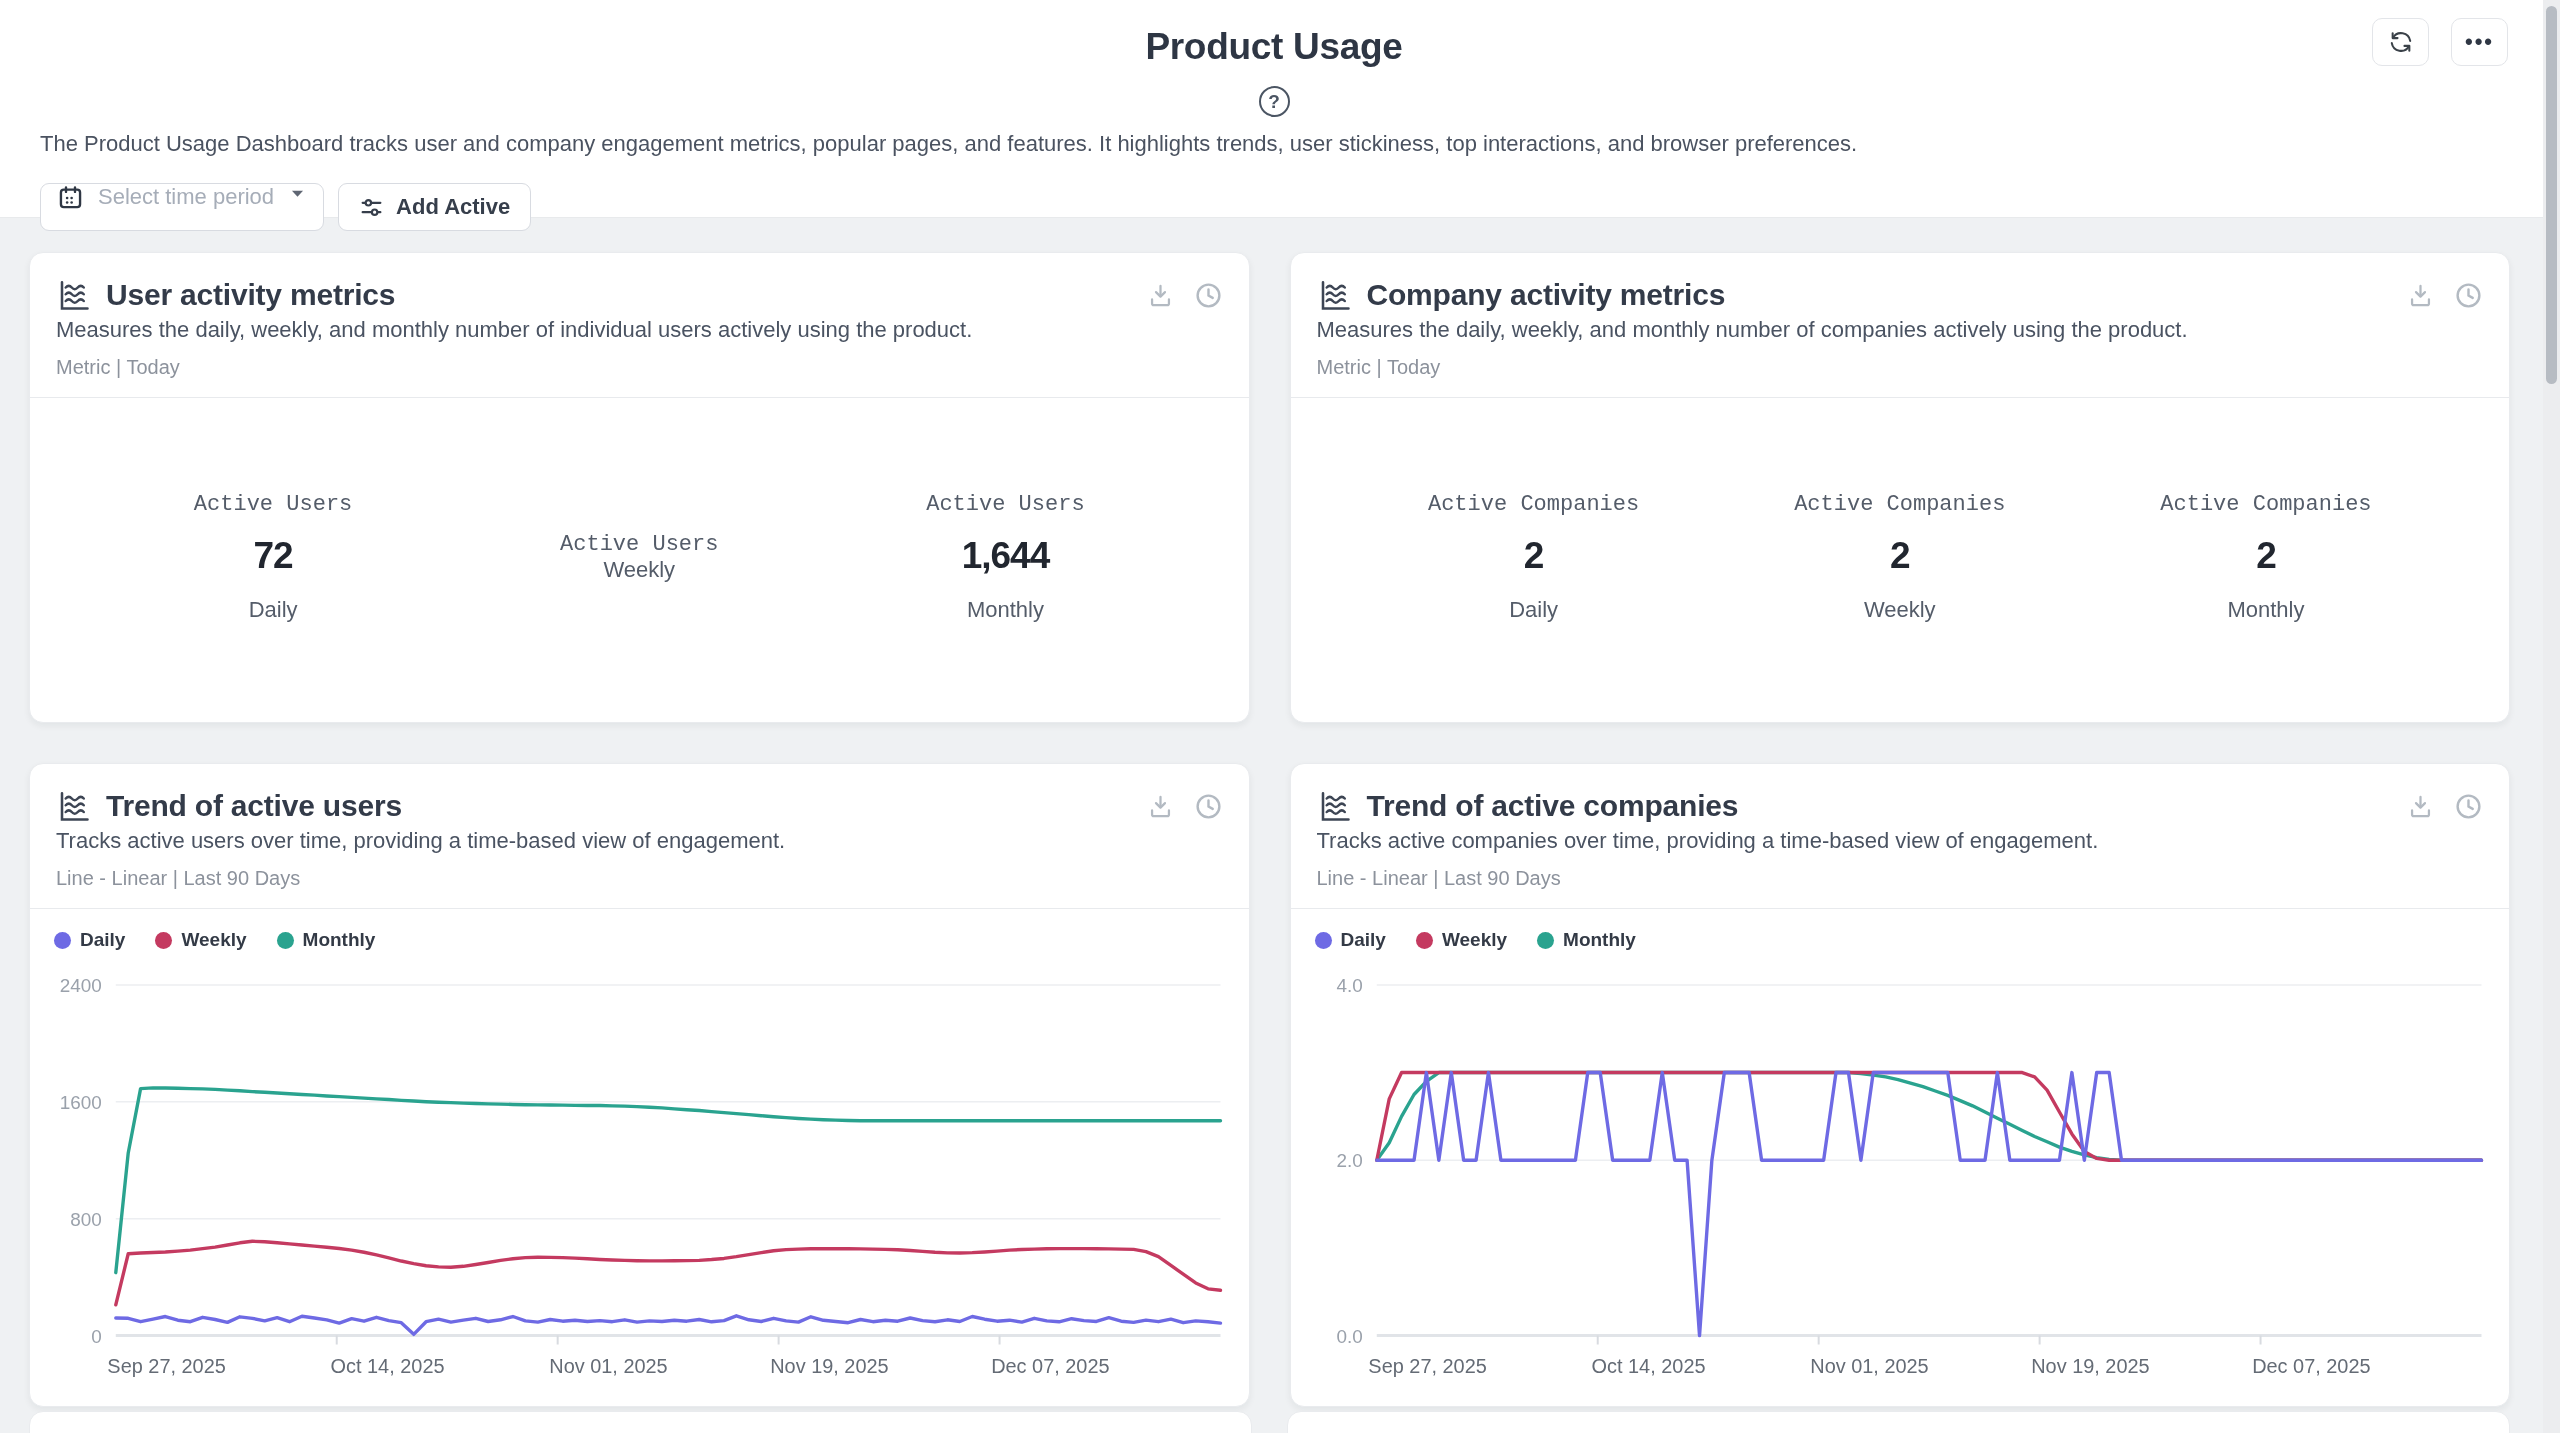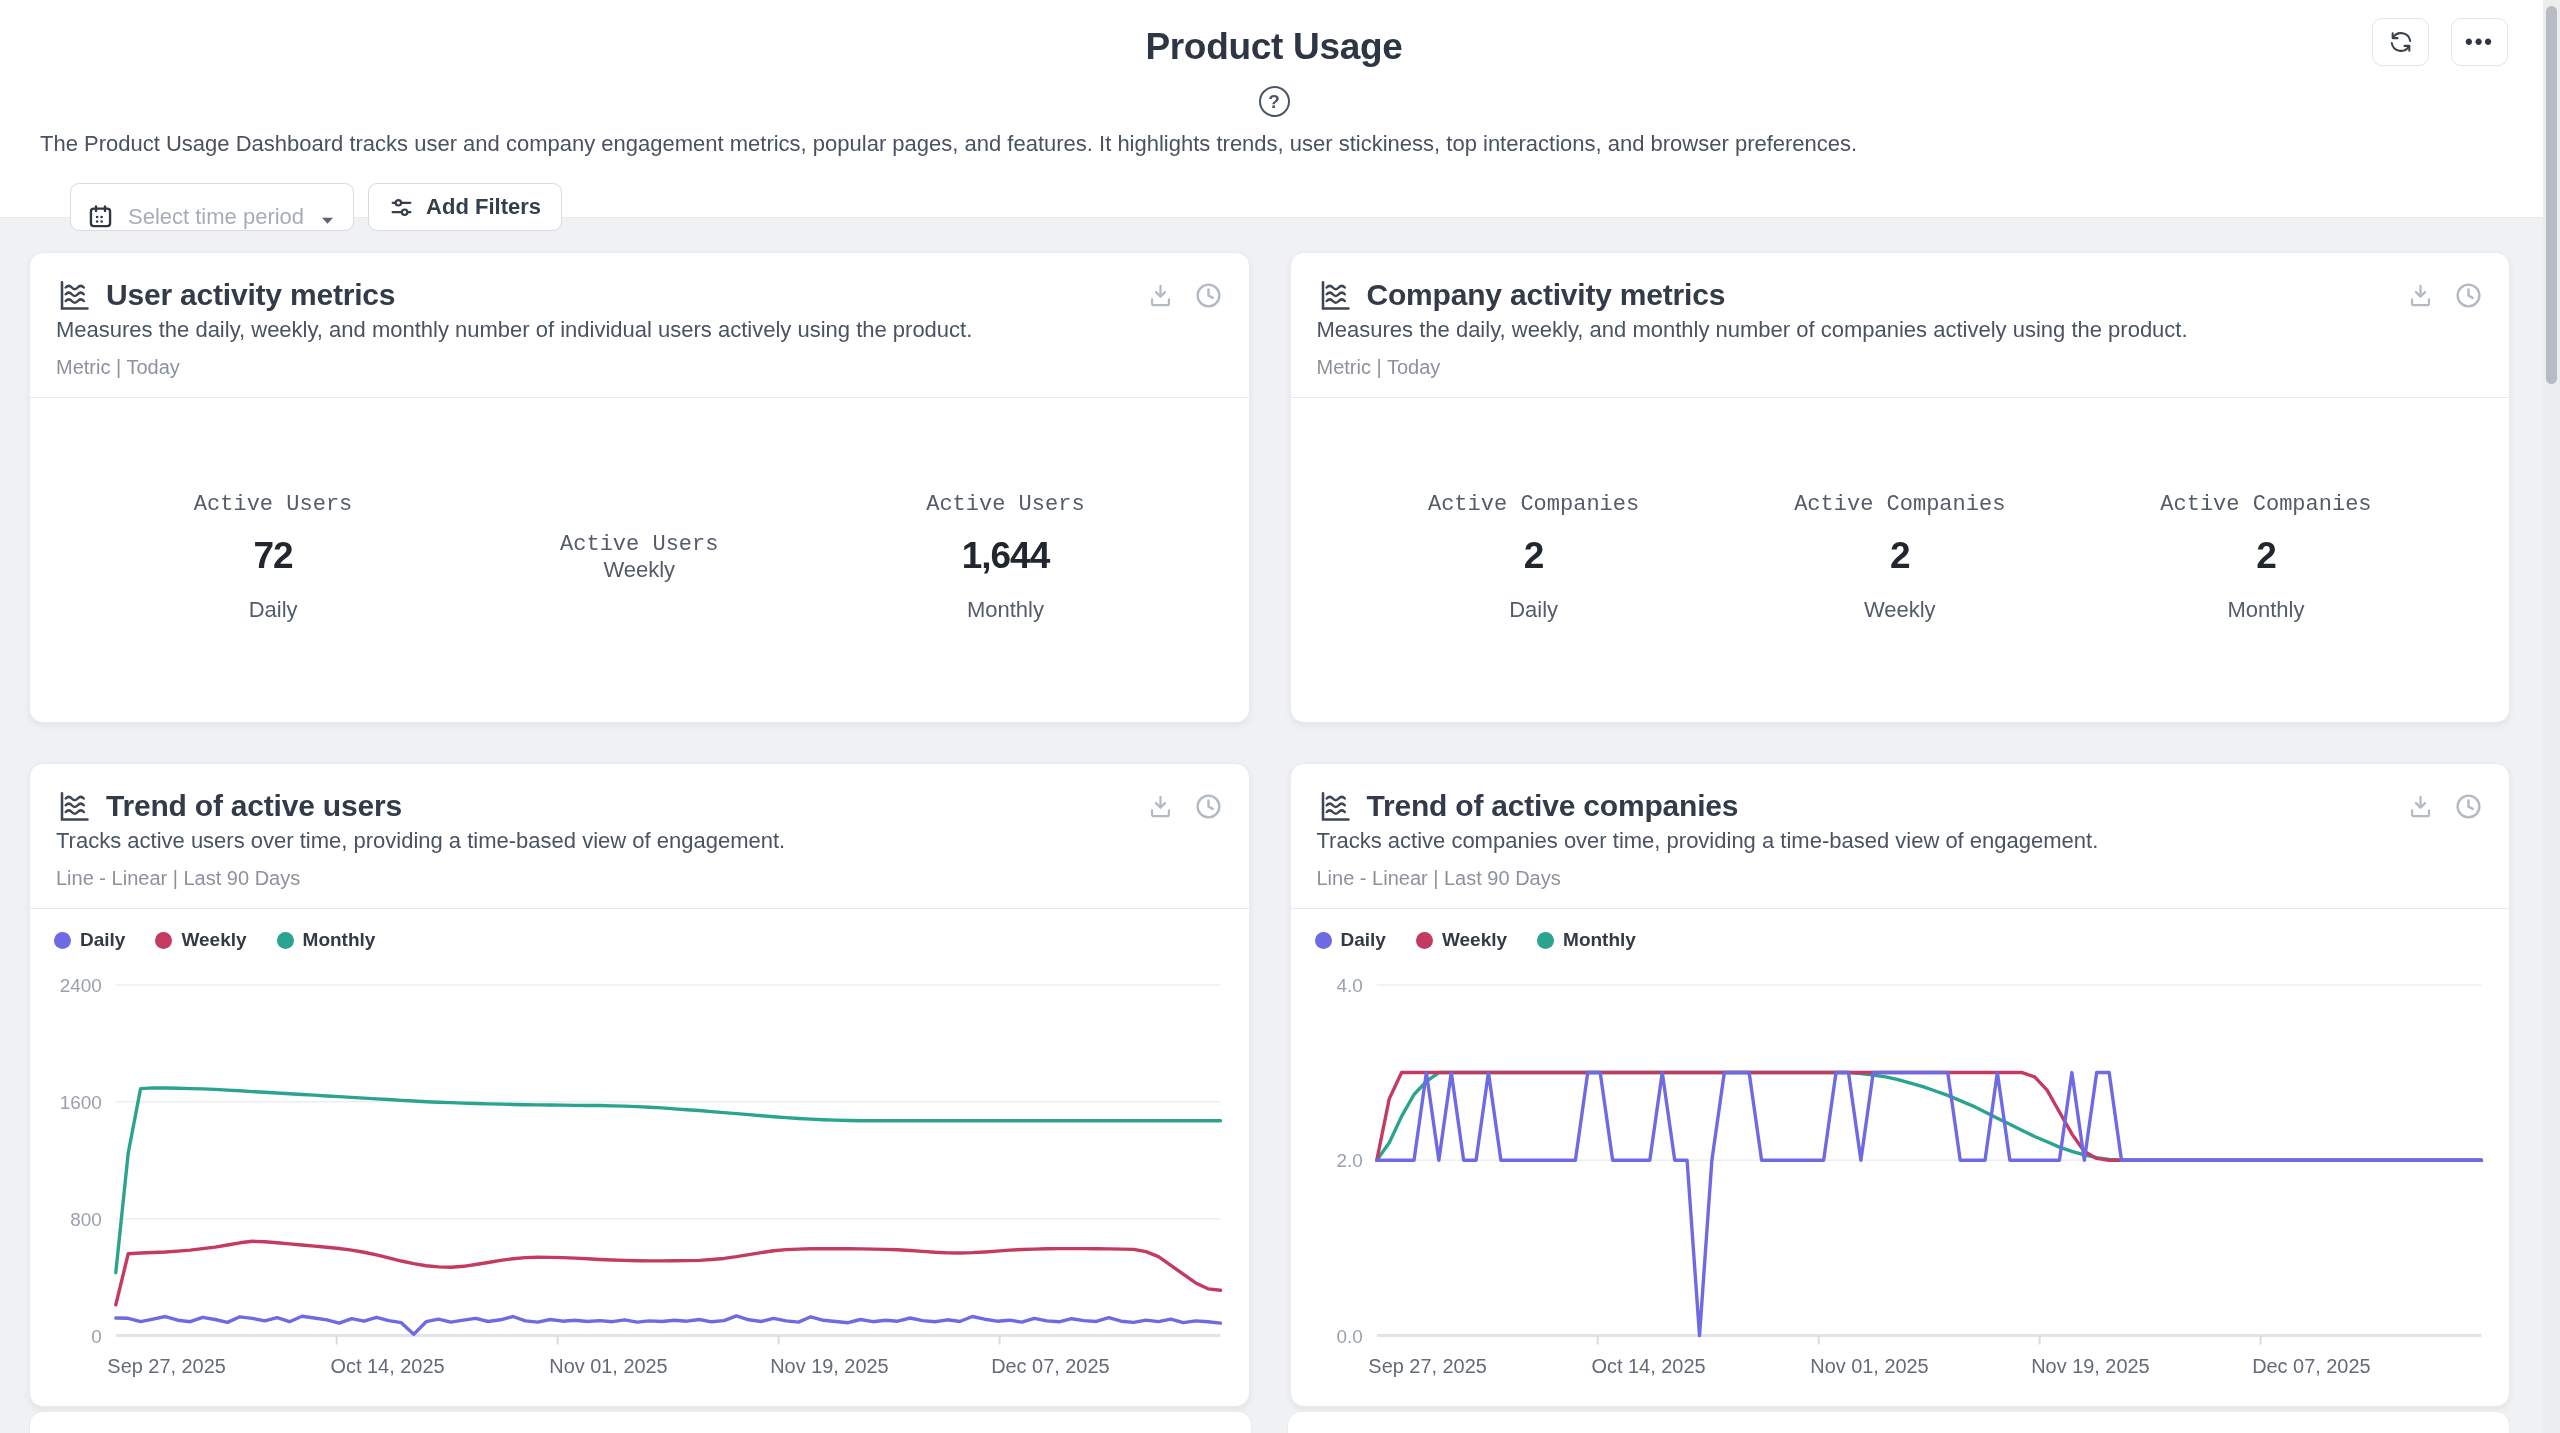--- a/index.html
+++ b/index.html
@@ -29,21 +29,21 @@
   .icon-btn {
     width:57px; height:48px; background:#fff; border:1.5px solid #e3e5e9; border-radius:10px;
     display:flex; align-items:center; justify-content:center; cursor:pointer; color:#3a4148;
   }
   .icon-btn svg { display:block; }
   .dots { font-size:22px; letter-spacing:2px; color:#2f3744; font-weight:700; line-height:1; }
   .page-desc { margin-top:14px; font-size:22px; color:#4a5260; }
   .filter-row { margin-top:26px; display:flex; gap:14px; }
   .select-box {
     height:48px; min-width:268px; background:#fff; border:1.5px solid #d8dbe1; border-radius:9px;
-    display:flex; align-items:flex-end; gap:14px; padding:0 16px; cursor:pointer;margin-left:30px;
+    display:flex; align-items:flex-start; gap:14px; padding:0 16px; cursor:pointer;
   }
   .select-box .placeholder { font-size:22px; color:#a6adb8; flex:1; }
   .btn-filters {
     height:48px; background:#fff; border:1.5px solid #d8dbe1; border-radius:9px;
     display:flex; align-items:center; gap:12px; padding:0 20px; cursor:pointer;
     font-size:22px; font-weight:700; color:#363e4b; font-family:inherit;
   }
   
   .main {
     padding:34px 50px 0 29px;
@@ -133,21 +133,21 @@
     </div>
     <button class="btn-filters">
       <span style="display:flex;">
         <svg width="25" height="25" viewBox="0 0 24 24" fill="none" stroke="#363e4b" stroke-width="2.1" stroke-linecap="round">
           <line x1="3.5" y1="7.5" x2="20.5" y2="7.5"></line>
             <circle cx="9" cy="7.5" r="2.6" fill="#fff"></circle>
           <line x1="3.5" y1="16.5" x2="20.5" y2="16.5"></line>
             <circle cx="15" cy="16.5" r="2.6" fill="#fff"></circle>
         </svg>
       </span>
-      <span>Add Filters</span>
+      <span>Add Active</span>
     </button>
   </div>
 </header>
 
 <main class="main">
 
   <section class="card metric-card">
     <div class="card-head">
       <div class="card-title-row">
         <span style="display:flex;">

